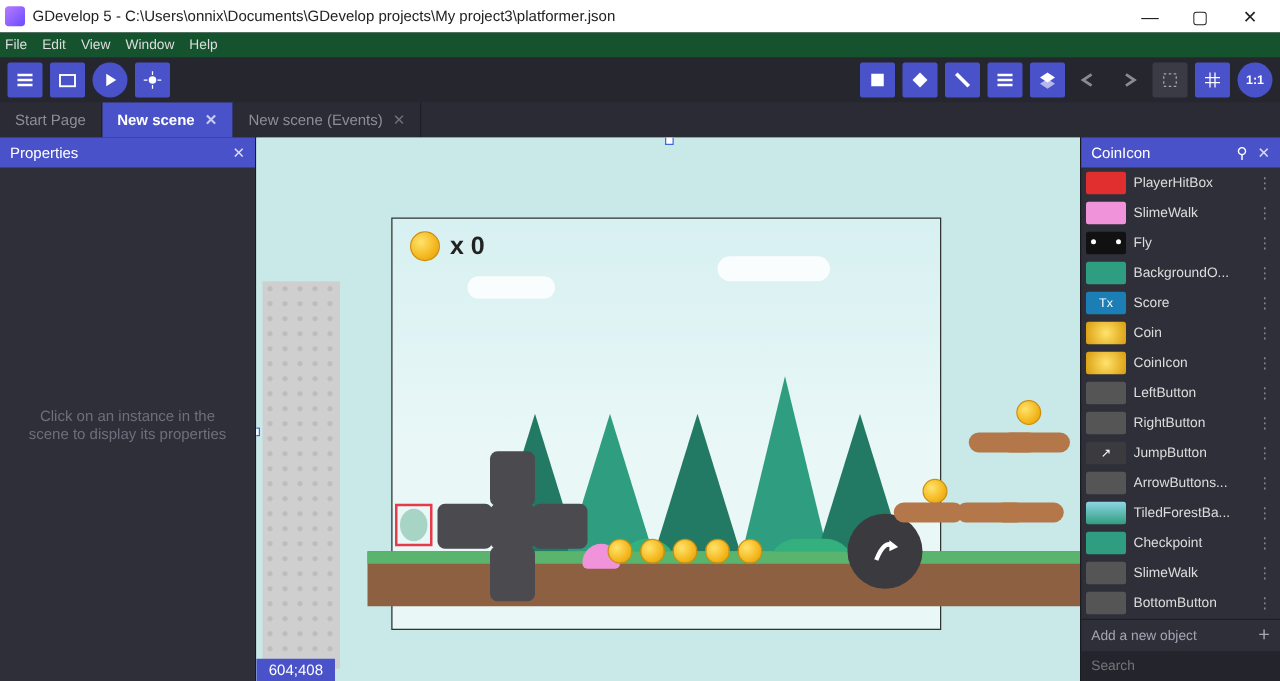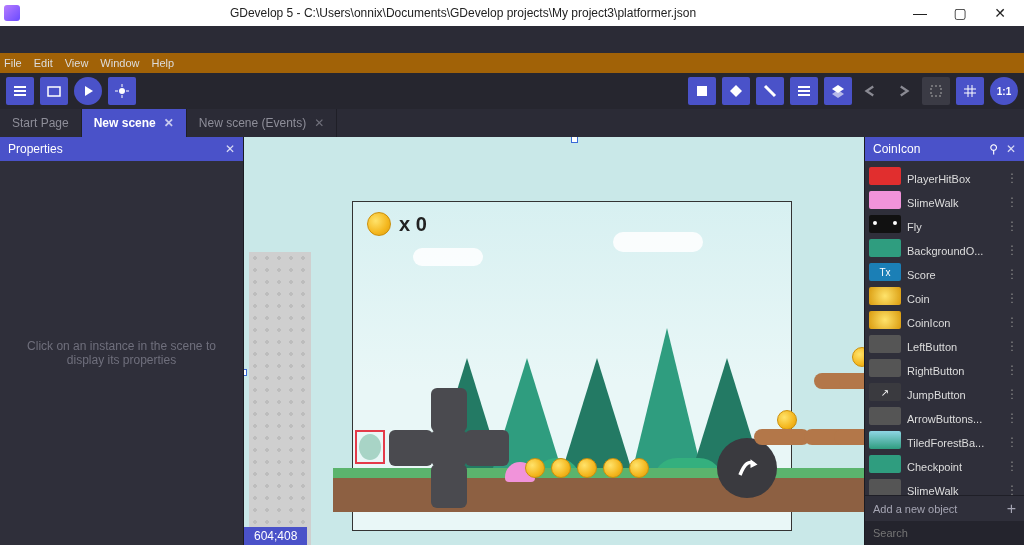--- a/index.html
+++ b/index.html
@@ -22,36 +22,35 @@
     display: flex;
     align-items: center;
     padding: 0 4px;
     font-size: 12px;
   }
   .titlebar .app-icon {
     width: 16px; height: 16px; margin-right: 6px;
     background: linear-gradient(135deg,#b77cff,#6a4bff);
     border-radius: 3px;
   }
-  .titlebar .title { flex: 1; text-align: center; }
+  .titlebar .title { flex: 1; }
   .titlebar .win-btn {
     width: 40px; text-align: center; font-size: 14px;
     line-height: 26px; cursor: default;
   }
   
   .menubar {
     height: 20px;
-    background: #a16207;
+    background: #14532d;
     color: #ddd;
     display: flex;
     align-items: center;
     padding: 0 4px;
     gap: 12px;
     font-size: 11px;
-    margin-top: 27px;
   }
   .menubar span { cursor: default; }
   
   .toolbar {
     height: 36px;
     background: #26262f;
     display: flex;
     align-items: center;
     padding: 0 6px;
     gap: 6px;
@@ -88,21 +87,21 @@
   .tab.active { background:#4a52c9; color:#fff;font-weight:bold;}
   .tab .close { font-size:12px; opacity:.7;}
   
   .main {
     flex:1;
     display:flex;
     min-height:0;
   }
   
   .properties {
-    width: 244px;
+    width: 205px;
     background:#2f2f3a;
     display:flex; flex-direction:column;
     border-right:1px solid #1b1b22;
   }
   .panel-head {
     height:24px; background:#4a52c9; color:#fff;
     display:flex; align-items:center; padding:0 8px;
     font-size:12px;
   }
   .panel-head .sp { flex:1;}
@@ -204,21 +203,21 @@
   .handle{ position:absolute; width:7px;height:7px; background:#fff; border:1px solid #3a6bd8;}
   
   .objects {
     width: 160px;
     background:#2f2f3a;
     display:flex; flex-direction:column;
     border-left:1px solid #1b1b22;
   }
   .objects .list{ flex:1; overflow-y:auto;}
   .obj-row{
-    height:24px; display:flex; align-items:flex-end; padding:0 4px; gap:6px;
+    height:24px; display:flex; align-items:center; padding:0 4px; gap:6px;
     font-size:11px; color:#ddd; cursor:default;
   }
   .obj-row .thumb{
     width:32px;height:18px; background:#222; border-radius:2px;
     display:flex;align-items:center;justify-content:center; font-size:10px;
   }
   .obj-row .label{ flex:1; white-space:nowrap; overflow:hidden; text-overflow:ellipsis;}
   .obj-row .kebab{ color:#888; font-size:12px; padding:0 2px;}
   .add-row{
     height:26px; display:flex; align-items:center; justify-content:space-between;

